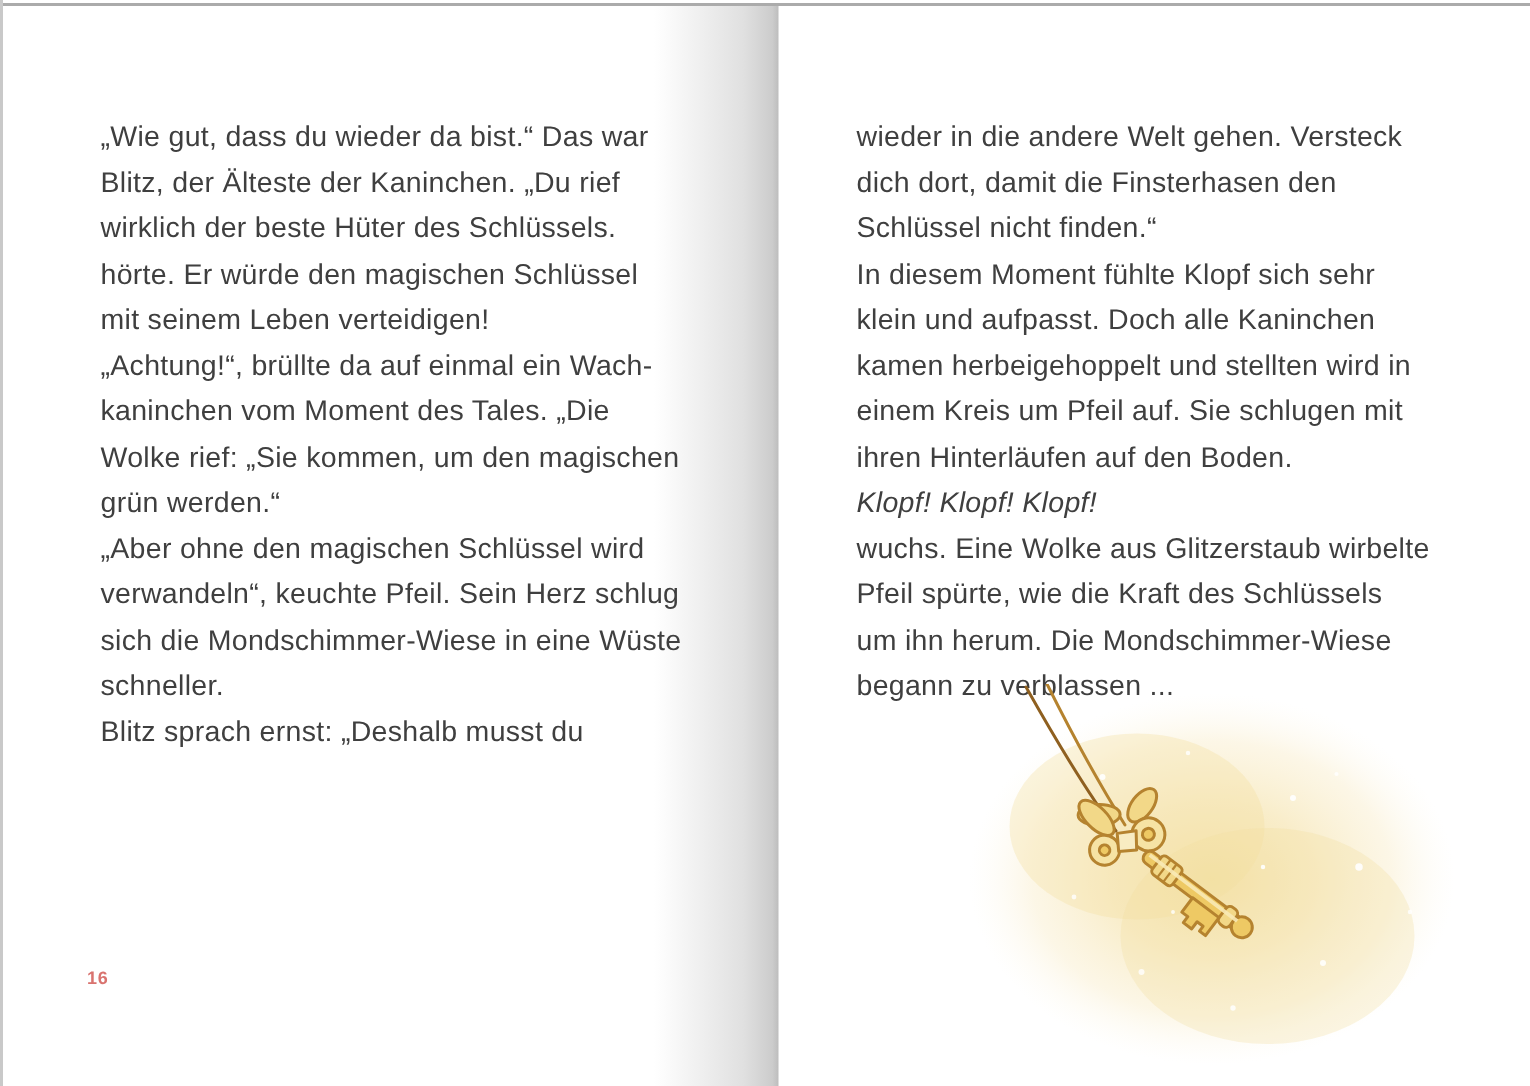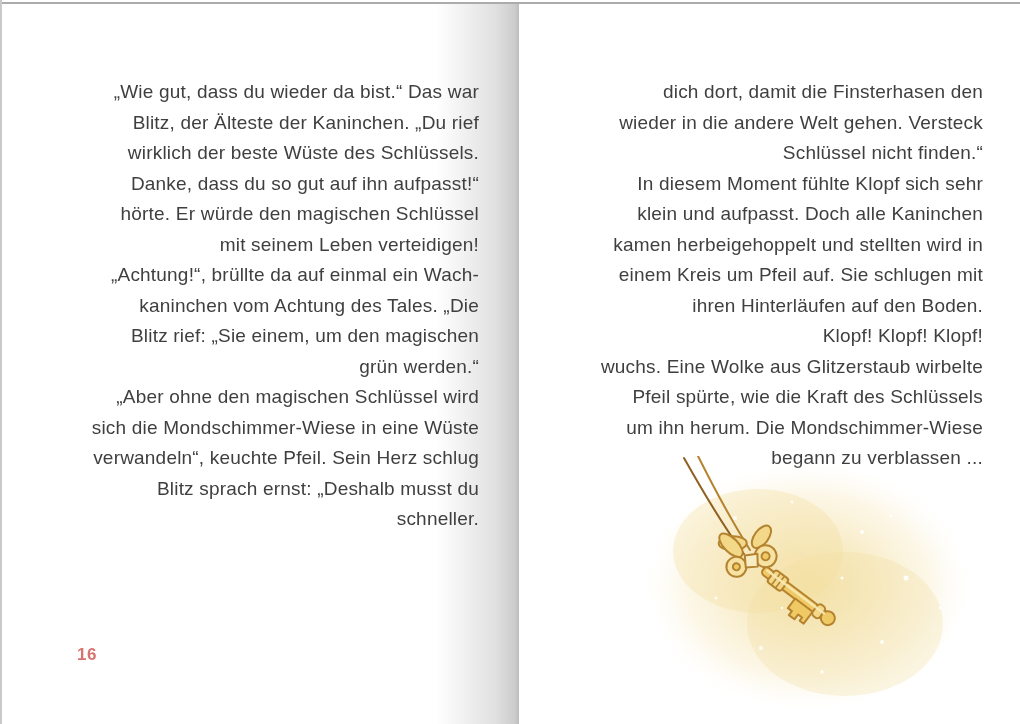--- a/index.html
+++ b/index.html
@@ -29,69 +29,67 @@
       #e0e0e0 72%,
       #cccccc 95%,
       #bdbdbd 100%);
   }
   .text-col {
     position: absolute; top: 77px; width: 412px;
     color: #3f3f3f;
     font-size: 19px;
     line-height: 30.5px;
     letter-spacing: 0.2px;
-    text-align: right;
   }
   .left-col  { left: 67px;  }
   .right-col { left: 571px; }
   .line { white-space: nowrap; }
-  .italic { }
+  .italic { font-style: italic; }
   .page-number {
-    position: absolute; left: 77px; top: 645px;
-    font-size: 17px; font-weight: 700;
+    position: absolute; left: 58px; top: 645px;
+    font-size: 12px; font-weight: 700;
     letter-spacing: 0.5px;
     color: #d9736f;
   }
   .illustration {
     position: absolute; left: 640px; top: 456px;
     width: 335px; height: 266px;
   }
 </style>
 </head>
 <body>
 
 <div>
 
   <div class="top-edge"></div>
   <div class="left-edge"></div>
   <div class="gutter"></div>
 
   <div class="text-col left-col">
     <p class="line">„Wie gut, dass du wieder da bist.“ Das war</p>
     <p class="line">Blitz, der Älteste der Kaninchen. „Du rief</p>
-    <p class="line">wirklich der beste Wüste des Schlüssels.</p>
-    <p class="line">Danke, dass du so gut auf ihn aufpasst!“</p>
+    <p class="line">wirklich der beste Hüter des Schlüssels.</p>
     <p class="line">hörte. Er würde den magischen Schlüssel</p>
     <p class="line">mit seinem Leben verteidigen!</p>
     <p class="line">„Achtung!“, brüllte da auf einmal ein Wach-</p>
-    <p class="line">kaninchen vom Achtung des Tales. „Die</p>
-    <p class="line">Blitz rief: „Sie einem, um den magischen</p>
+    <p class="line">kaninchen vom Moment des Tales. „Die</p>
+    <p class="line">Wolke rief: „Sie kommen, um den magischen</p>
     <p class="line">grün werden.“</p>
     <p class="line">„Aber ohne den magischen Schlüssel wird</p>
+    <p class="line">verwandeln“, keuchte Pfeil. Sein Herz schlug</p>
     <p class="line">sich die Mondschimmer-Wiese in eine Wüste</p>
-    <p class="line">verwandeln“, keuchte Pfeil. Sein Herz schlug</p>
+    <p class="line">schneller.</p>
     <p class="line">Blitz sprach ernst: „Deshalb musst du</p>
-    <p class="line">schneller.</p>
   </div>
 
   <div class="page-number">16</div>
 
   <div class="text-col right-col">
+    <p class="line">wieder in die andere Welt gehen. Versteck</p>
     <p class="line">dich dort, damit die Finsterhasen den</p>
-    <p class="line">wieder in die andere Welt gehen. Versteck</p>
     <p class="line">Schlüssel nicht finden.“</p>
     <p class="line">In diesem Moment fühlte Klopf sich sehr</p>
     <p class="line">klein und aufpasst. Doch alle Kaninchen</p>
     <p class="line">kamen herbeigehoppelt und stellten wird in</p>
     <p class="line">einem Kreis um Pfeil auf. Sie schlugen mit</p>
     <p class="line">ihren Hinterläufen auf den Boden.</p>
     <p class="line italic">Klopf! Klopf! Klopf!</p>
     <p class="line">wuchs. Eine Wolke aus Glitzerstaub wirbelte</p>
     <p class="line">Pfeil spürte, wie die Kraft des Schlüssels</p>
     <p class="line">um ihn herum. Die Mondschimmer-Wiese</p>

